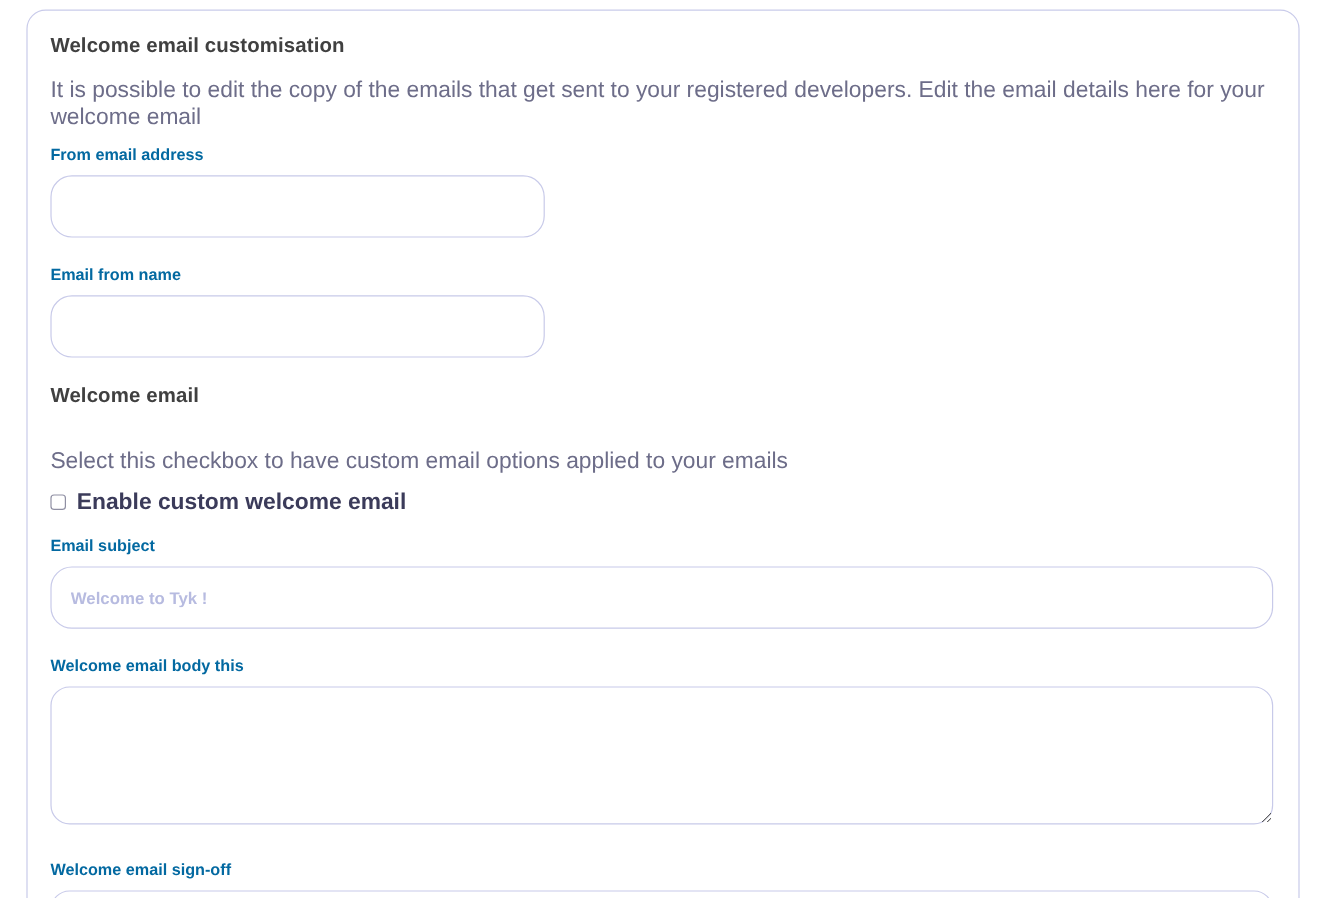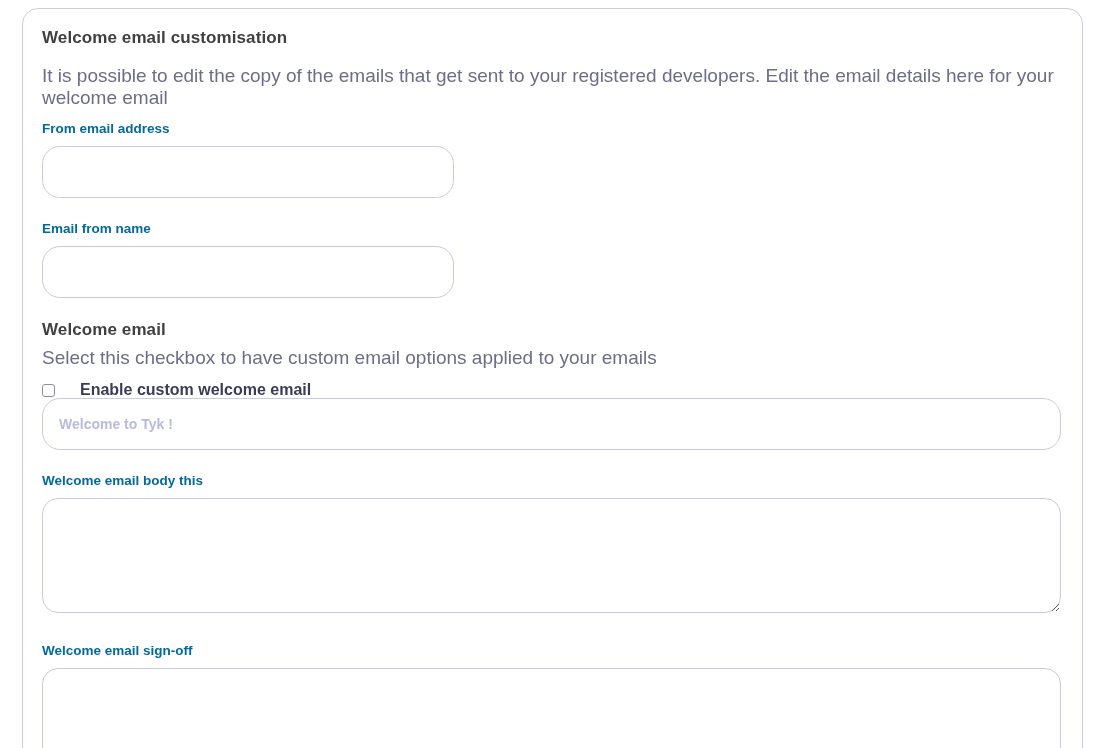--- a/index.html
+++ b/index.html
@@ -36,21 +36,21 @@
   .section-title.second {
     margin-top: 22px;
   }
   .section-desc {
     margin: 17px 0 0 0;
     font-size: 19px;
     line-height: 1.15;
     color: #6d6d89;
   }
   .section-desc.second {
-    margin-top: 7px;
+    margin-top: 34px;
   }
   .field-label {
     display: block;
     margin: 13px 0 9px 0;
     font-size: 13.5px;
     font-weight: 700;
     line-height: 1.1;
     color: #0369a1;
   }
   .field-label.gap-lg { margin-top: 24px; }
@@ -100,22 +100,22 @@
     width: 13px;
     height: 13px;
     margin: 0;
     border: 1px solid #8f8fa3;
     border-radius: 3px;
     background: #ffffff;
     cursor: pointer;
     flex: 0 0 auto;
   }
   .checkbox-label {
-    margin-left: 25px;
-    font-size: 16px;
+    margin-left: 9px;
+    font-size: 19px;
     font-weight: 700;
     line-height: 1;
     color: #3b3b5a;
   }
 </style>
 </head>
 <body>
 
 <div class="card">
   <div class="card-inner">
@@ -132,20 +132,21 @@
 
     <h2 class="section-title second">Welcome email</h2>
 
     <p class="section-desc second">Select this checkbox to have custom email options applied to your emails</p>
 
     <div class="checkbox-row">
       <input type="checkbox" class="checkbox" style="">
       <span class="checkbox-label">Enable custom welcome email</span>
     </div>
 
+    <label class="field-label gap-md">Email subject</label>
     <input type="text" class="text-input full" placeholder="Welcome to Tyk !" style="">
 
     <label class="field-label gap-lg">Welcome email body this</label>
     <textarea class="text-area" style=""></textarea>
 
     <label class="field-label gap-xl">Welcome email sign-off</label>
     <textarea class="text-area" style=""></textarea>
 
   </div>
 </div>

